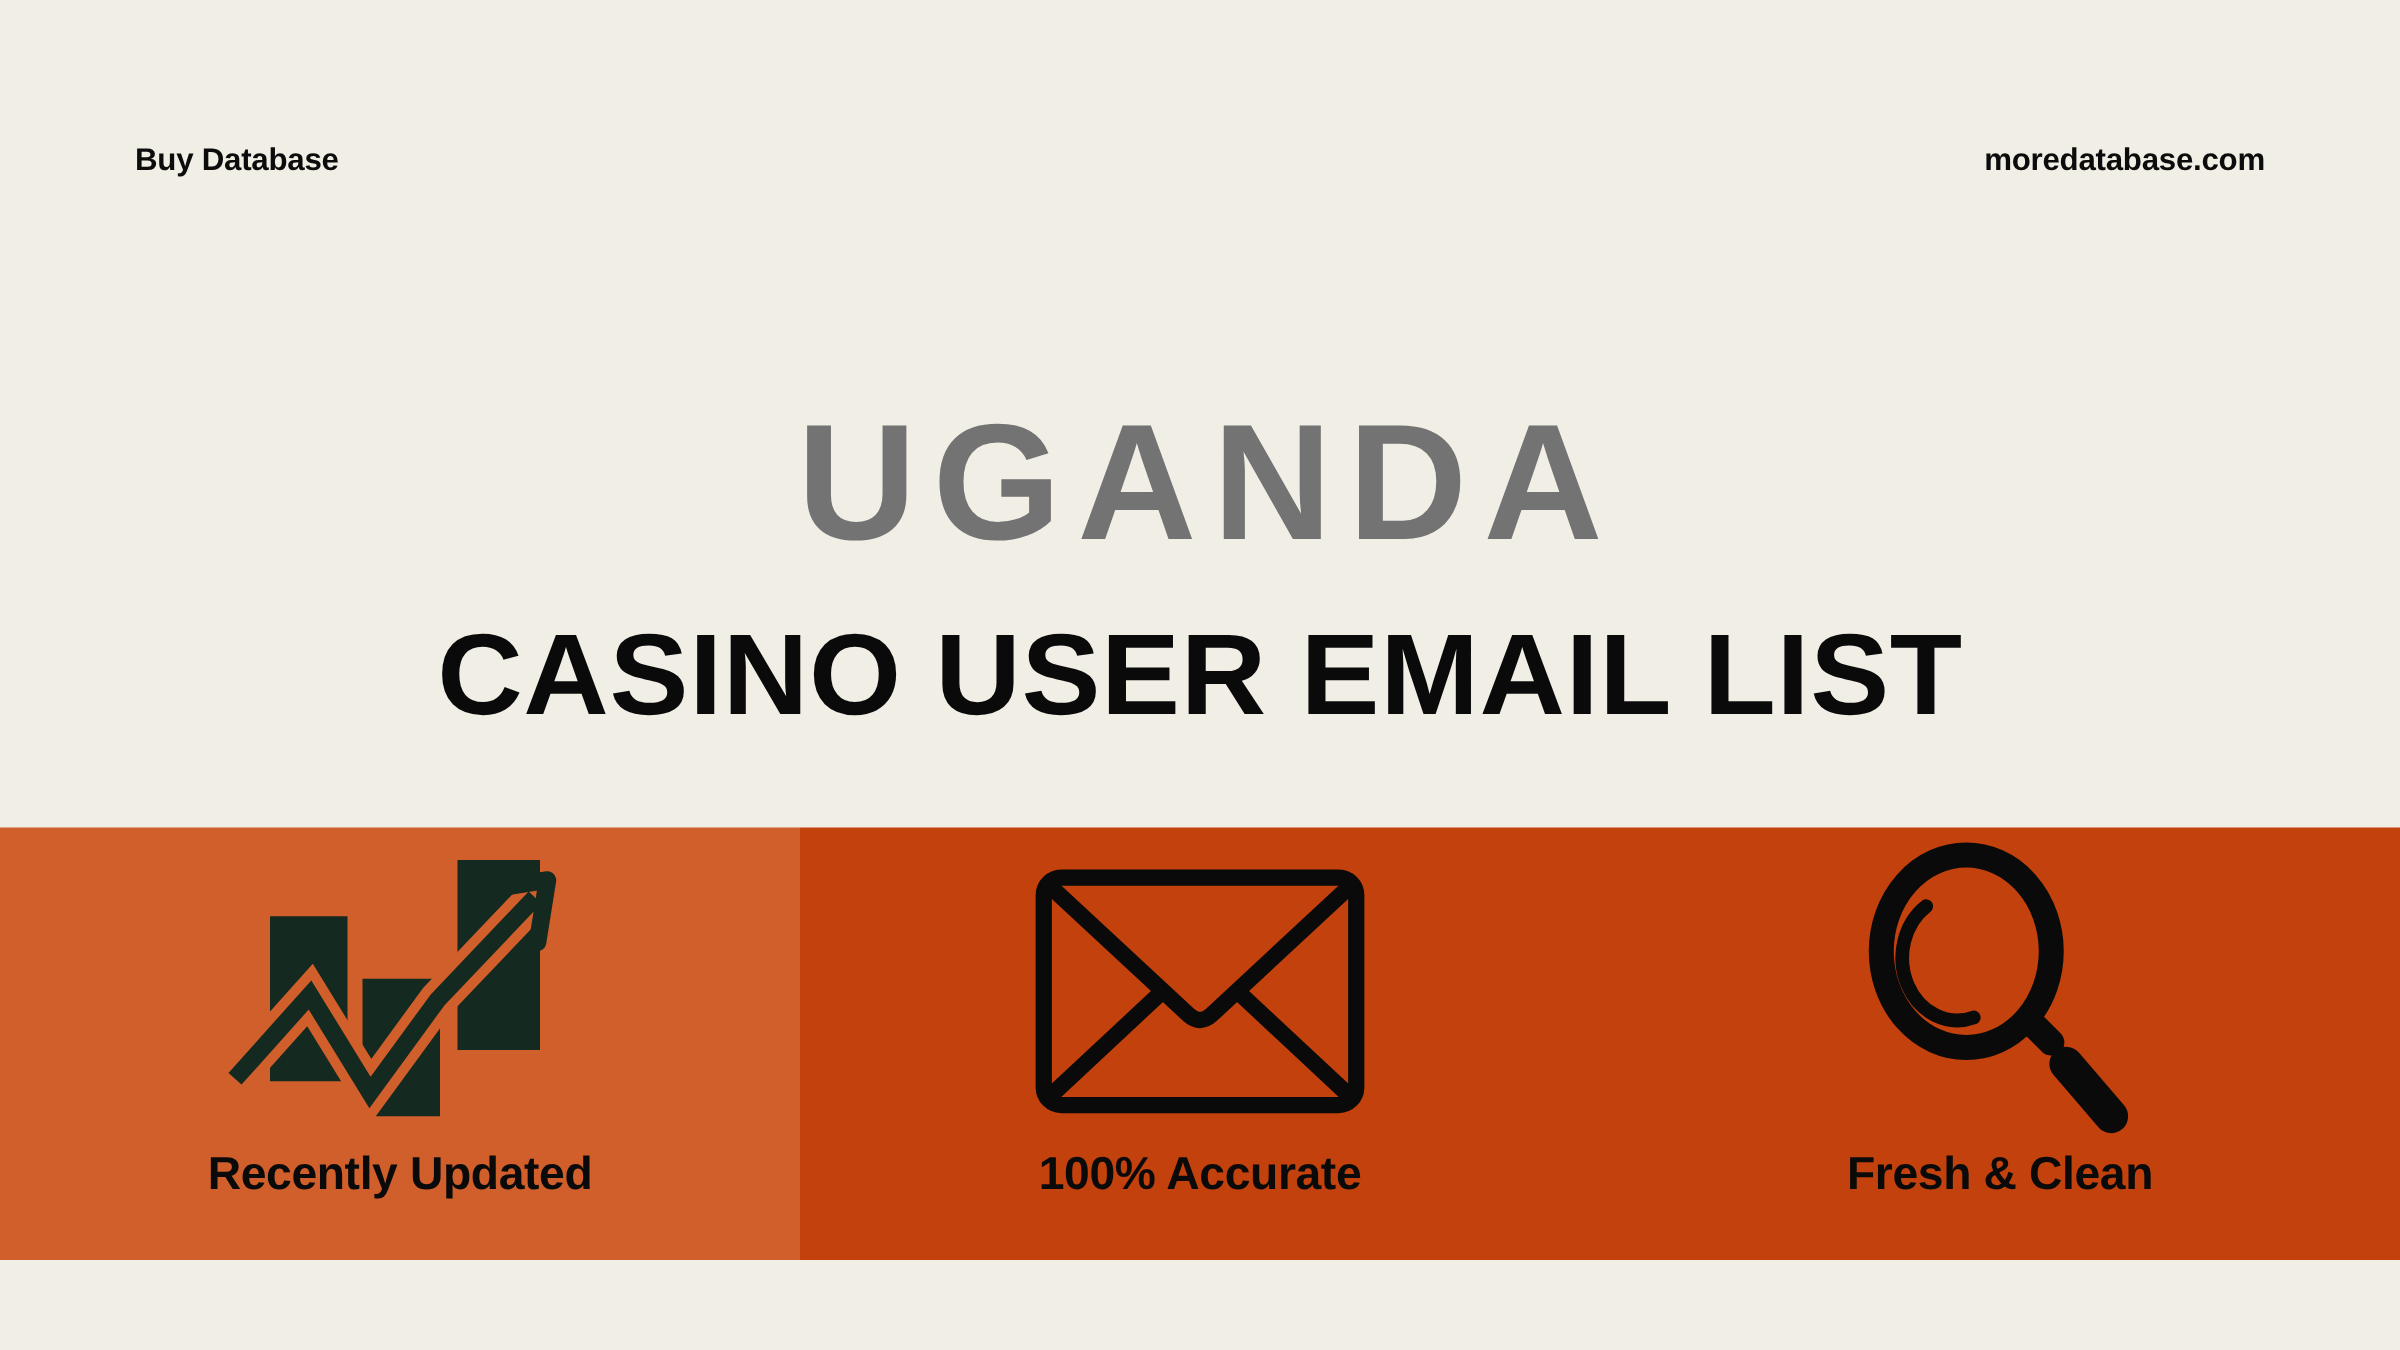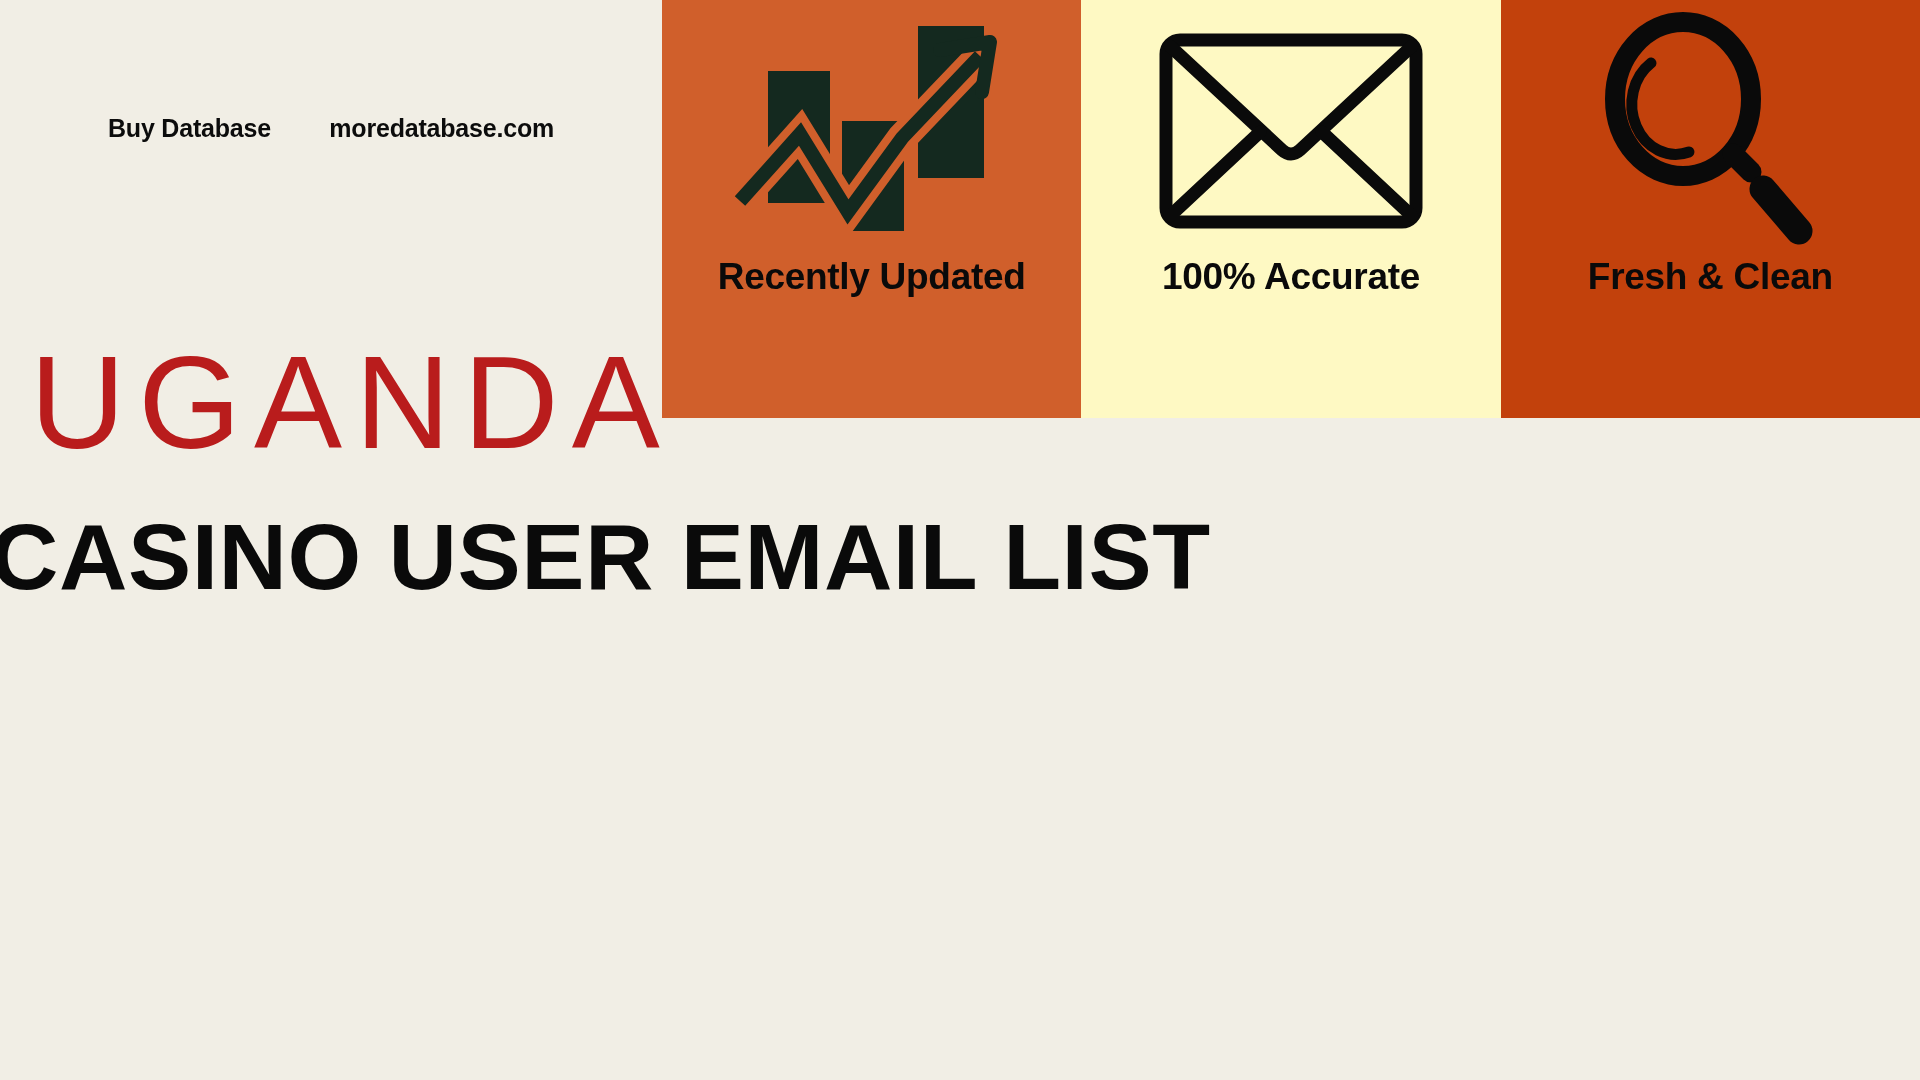--- a/index.html
+++ b/index.html
@@ -12,21 +12,21 @@
     overflow: hidden;
     font-family: "Liberation Sans", sans-serif;
     background: #F1EEE5;
   }
 
   .banner {
     position: relative;
     width: 1920px;
     height: 1008px;
     display: flex;
-    flex-direction: row;
+    flex-direction: column;
   }
 
   
   .header {
     position: relative;
     height: 662px;
     background: #F1EEE5;
     flex: 0 0 662px;
   }
 
@@ -56,25 +56,25 @@
   .titles {
     position: absolute;
     top: 320px;
     left: 0;
     right: 0;
     text-align: center;
   }
 
   .title-main {
     font-size: 132px;
-    font-weight: normal;
-    color: #b91c1c;
+    font-weight: bold;
+    color: #737373;
     letter-spacing: 13px;
     line-height: 1;
-    margin: 17px;
+    margin: 0;
     padding-left: 13px;
     white-space: nowrap;
     text-align: center;
   }
 
   .title-sub {
     font-size: 92px;
     font-weight: bold;
     color: #0A0A0A;
     line-height: 1;
@@ -117,21 +117,21 @@
     margin-top: 12px;
     font-size: 37px;
     font-weight: bold;
     color: #0A0A0A;
     letter-spacing: -0.3px;
     line-height: 1;
     white-space: nowrap;
   }
 
   .feature-updated { background: #D05F2B; }
-  .feature-accurate { background: #fef9c3; }
+  .feature-accurate { background: #c2410c; }
   .feature-fresh   { background: #c2410c; }
 </style>
 </head>
 <body>
 
 <div class="banner">
 
   <div class="header">
 
     <div class="brand-row">

